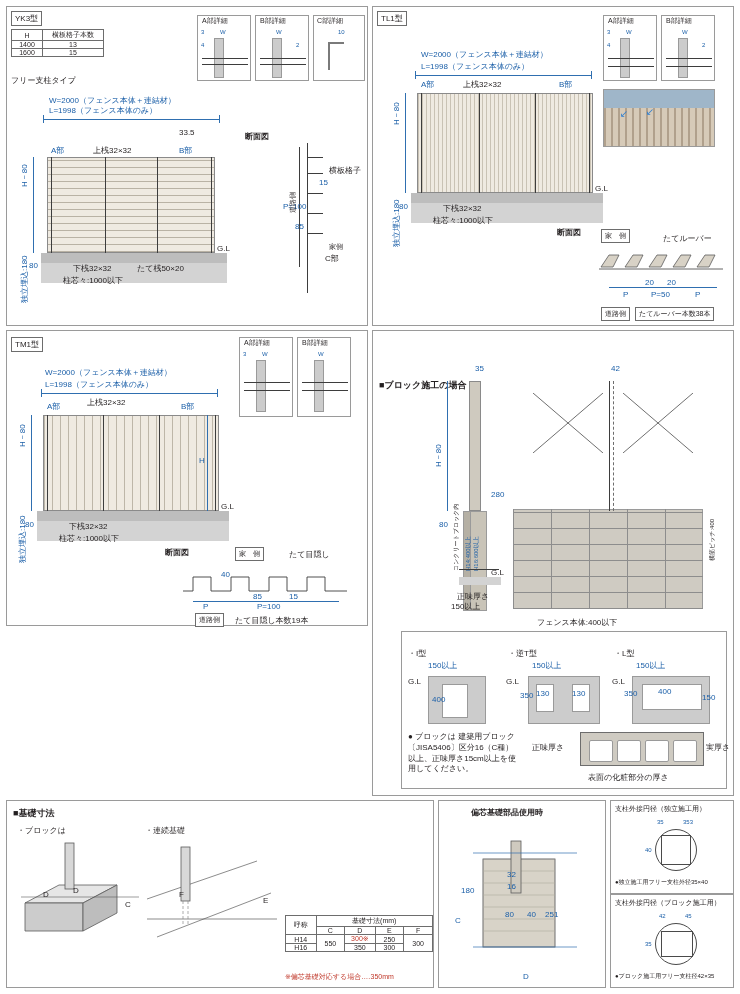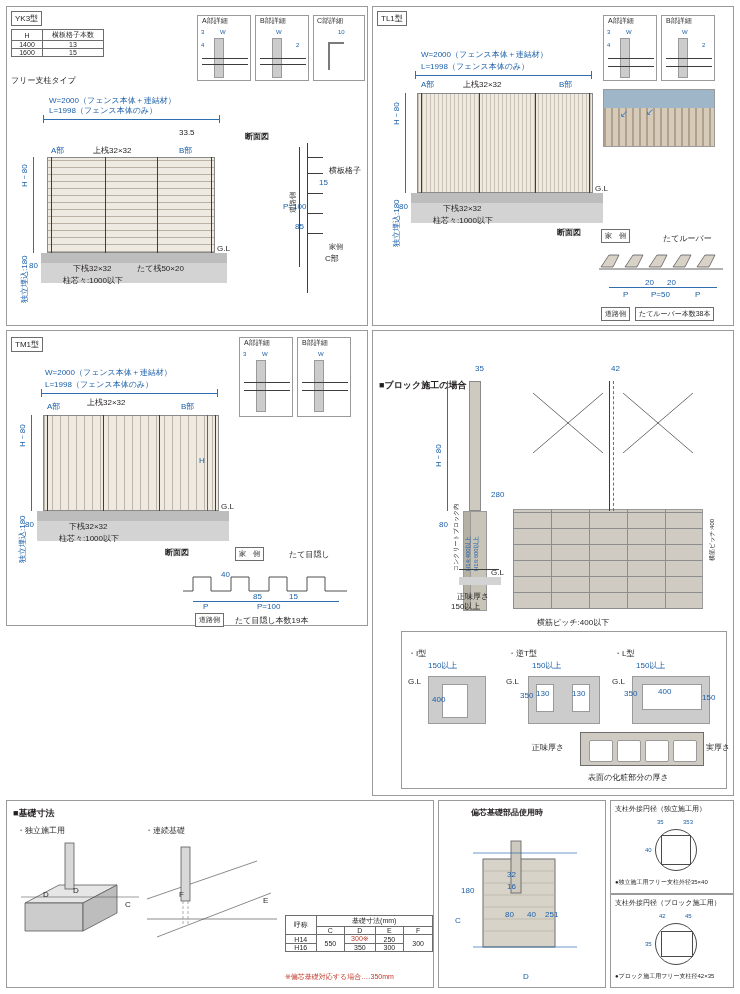--- a/index.html
+++ b/index.html
@@ -328,21 +328,21 @@
     <div class="vline" style="left:240px;top:50px;height:130px;border-left:1px dashed #6d6d6d;"></div>
     <div class="box" style="left:160px;top:62px;width:160px;height:60px;">
       <svg width="160" height="60" viewBox="0 0 160 60">
         <line x1="0" y1="0" x2="70" y2="60" stroke="#4a4a4a" stroke-width="0.8"></line>
         <line x1="70" y1="0" x2="0" y2="60" stroke="#4a4a4a" stroke-width="0.8"></line>
         <line x1="90" y1="0" x2="160" y2="60" stroke="#4a4a4a" stroke-width="0.8"></line>
         <line x1="160" y1="0" x2="90" y2="60" stroke="#4a4a4a" stroke-width="0.8"></line>
       </svg>
     </div>
     <div class="lbl xs" style="left:336px;top:230px;transform:rotate(-90deg);transform-origin:left top;">横筋ピッチ:400</div>
-    <div class="lbl" style="left:164px;top:288px;">横筋ピッチ:400以下</div>
+    <div class="lbl" style="left:164px;top:288px;">フェンス本体:400以下</div>
 
     <div class="panel" style="left:28px;top:300px;width:326px;height:158px;">
 
       <div class="lbl" style="left:6px;top:18px;">・I型</div>
       <div class="lbl blue" style="left:26px;top:30px;">150以上</div>
       <div class="lbl" style="left:6px;top:46px;">G.L</div>
       <div class="grayblk" style="left:26px;top:44px;width:58px;height:48px;background:#cccccc;"></div>
       <div class="box" style="left:40px;top:52px;width:26px;height:34px;background:#ffffff;border:1px solid #9a9a9a;"></div>
       <div class="lbl blue" style="left:30px;top:64px;">400</div>
 
@@ -358,36 +358,37 @@
 
       <div class="lbl" style="left:212px;top:18px;">・L型</div>
       <div class="lbl blue" style="left:234px;top:30px;">150以上</div>
       <div class="lbl" style="left:210px;top:46px;">G.L</div>
       <div class="grayblk" style="left:230px;top:44px;width:78px;height:48px;background:#cccccc;"></div>
       <div class="box" style="left:240px;top:52px;width:60px;height:26px;background:#ffffff;border:1px solid #9a9a9a;"></div>
       <div class="lbl blue" style="left:222px;top:58px;">350</div>
       <div class="lbl blue" style="left:256px;top:56px;">400</div>
       <div class="lbl blue" style="left:300px;top:62px;">150</div>
 
+      <div class="lbl" style="left:6px;top:100px;width:110px;white-space:normal;line-height:1.35;">● ブロックは 建築用ブロック〔JISA5406〕区分16（C種）以上、正味厚さ15cm以上を使用してください。</div>
 
       <div class="box" style="left:178px;top:100px;width:124px;height:34px;background:#cfcbc2;border:1px solid #6d6d6d;">
         <div style="position:absolute;left:8px;top:7px;width:22px;height:20px;background:#ffffff;border:1px solid #9a9a9a;border-radius:2px;"></div>
         <div style="position:absolute;left:36px;top:7px;width:22px;height:20px;background:#ffffff;border:1px solid #9a9a9a;border-radius:2px;"></div>
         <div style="position:absolute;left:64px;top:7px;width:22px;height:20px;background:#ffffff;border:1px solid #9a9a9a;border-radius:2px;"></div>
         <div style="position:absolute;left:92px;top:7px;width:22px;height:20px;background:#ffffff;border:1px solid #9a9a9a;border-radius:2px;"></div>
       </div>
       <div class="lbl" style="left:130px;top:112px;">正味厚さ</div>
       <div class="lbl" style="left:304px;top:112px;">実厚さ</div>
       <div class="lbl" style="left:186px;top:142px;">表面の化粧部分の厚さ</div>
     </div>
   </div>
 
   <div class="panel" style="left:6px;top:800px;width:428px;height:188px;">
     <div class="sect-title" style="left:6px;top:6px;">■基礎寸法</div>
-    <div class="lbl" style="left:10px;top:26px;">・独立施工用</div>
+    <div class="lbl" style="left:10px;top:26px;">・ブロックは</div>
     <div class="lbl" style="left:138px;top:26px;">・連続基礎</div>
 
     <div class="box" style="left:14px;top:40px;width:118px;height:100px;">
       <svg width="118" height="100" viewBox="0 0 118 100">
         <polygon points="4,62 62,62 96,44 38,44" fill="#e6e6e6" stroke="#5a5a5a" stroke-width="0.8"></polygon>
         <polygon points="4,62 62,62 62,90 4,90" fill="#cccccc" stroke="#5a5a5a" stroke-width="0.8"></polygon>
         <polygon points="62,62 96,44 96,72 62,90" fill="#bdbdbd" stroke="#5a5a5a" stroke-width="0.8"></polygon>
         <rect x="44" y="2" width="9" height="46" fill="#d8d8d8" stroke="#5a5a5a" stroke-width="0.8"></rect>
         <line x1="0" y1="56" x2="118" y2="56" stroke="#5a5a5a" stroke-width="0.6"></line>
       </svg>

